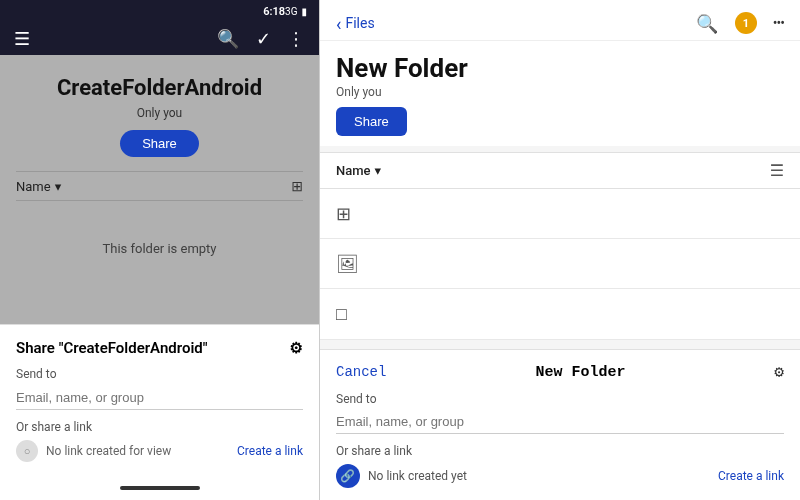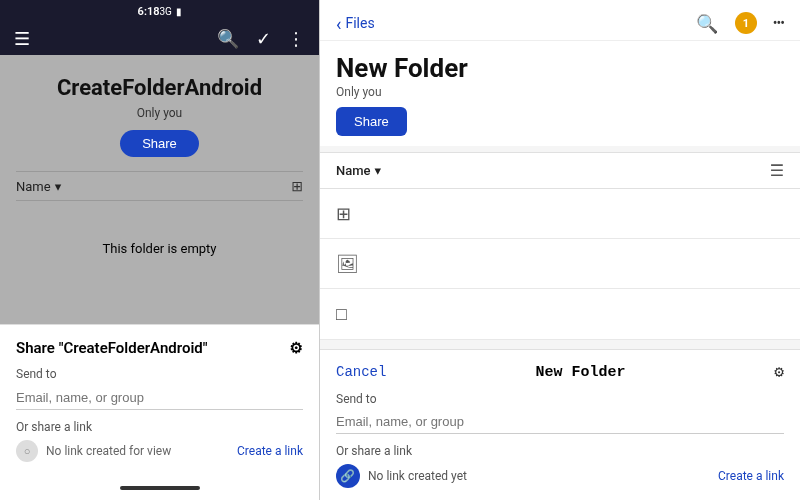--- a/index.html
+++ b/index.html
@@ -22,21 +22,21 @@
       overflow: hidden;
       border-right: 1px solid #ccc;
     }
 
     .status-bar {
       background: #1a1a2e;
       color: #fff;
       font-size: 11px;
       padding: 4px 12px;
       display: flex;
-      justify-content: center;
+      justify-content: flex-end;
       align-items: center;
       min-height: 22px;
     }
     .status-bar-left { font-weight: 600; }
     .status-bar-right { display: flex; gap: 4px; align-items: center; font-size: 10px; }
 
     .top-nav {
       background: #1a1a2e;
       display: flex;
       align-items: center;
@@ -86,21 +86,21 @@
       justify-content: space-between;
       align-items: center;
       padding: 6px 0;
       border-top: 1px solid #999;
       border-bottom: 1px solid #999;
     }
     .name-label { font-size: 13px; color: #222; display: flex; align-items: center; gap: 4px; }
     .empty-msg {
       margin-top: 40px;
       font-size: 13px;
-      color: #000000;
+      color: #404040;
       text-align: center;
     }
 
     .bottom-sheet {
       background: #fff;
       padding: 14px 16px;
       border-top: 1px solid #ddd;
     }
     .sheet-title {
       font-size: 15px;

